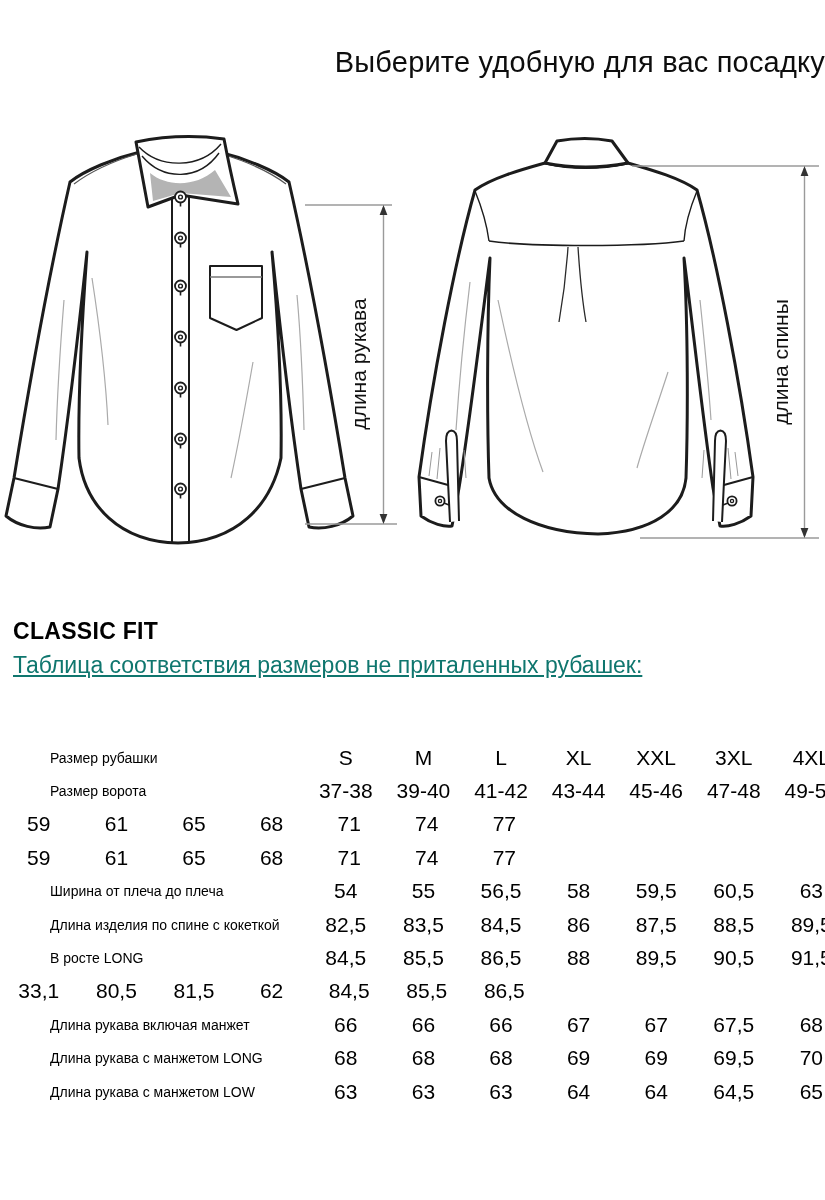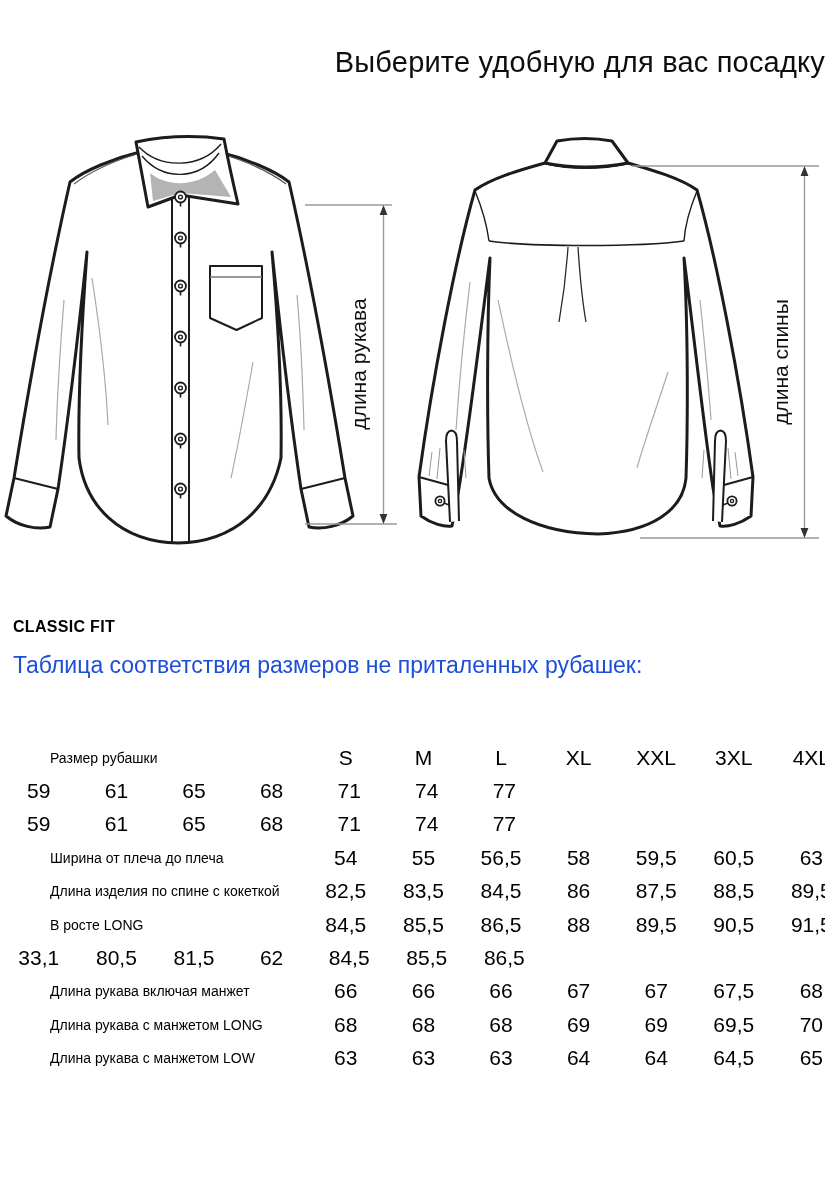--- a/index.html
+++ b/index.html
@@ -2,23 +2,23 @@
 <html><head>
 <meta charset="utf-8">
 <style>
   html,body{margin:0;padding:0;background:#fff;}
   #page{position:relative;width:825px;height:1200px;background:#fff;overflow:hidden;
         font-family:"Liberation Sans",sans-serif;color:#000;}
   .page-title{position:absolute;top:46px;left:0;width:825px;text-align:right;
         font-size:29px;font-weight:400;letter-spacing:0.2px;color:#0d0d0d;}
   #figure{position:absolute;top:120px;left:0;}
   .dim-label{font-family:"Liberation Sans",sans-serif;font-size:21px;fill:#111;}
-  .fit-heading{position:absolute;left:13px;top:618px;font-size:16px;font-weight:bold;
+  .fit-heading{position:absolute;left:13px;top:618px;font-size:23px;font-weight:bold;
         letter-spacing:0.3px;color:#000;}
-  .table-caption{position:absolute;left:13px;top:652px;font-size:23px;color:#1d4ed8;}
+  .table-caption{position:absolute;left:13px;top:652px;font-size:23px;color:#0f766e;text-decoration:underline;}
   #size-table{position:absolute;left:0;top:741px;width:825px;}
   .trow{display:flex;height:33.4px;align-items:center;}
   .tlabel{box-sizing:border-box;width:279px;padding-left:22px;flex:none;
         font-size:14px;white-space:nowrap;overflow:visible;margin-left:28px;}
   .tcell{width:77.6px;flex:none;text-align:center;font-size:21px;}
 </style>
 </head>
 <body>
 
 <div id="page">
@@ -166,20 +166,30 @@
         <div class="tlabel">Размер рубашки</div>
         <div class="tcell">S</div>
         <div class="tcell">M</div>
         <div class="tcell">L</div>
         <div class="tcell">XL</div>
         <div class="tcell">XXL</div>
         <div class="tcell">3XL</div>
         <div class="tcell">4XL</div>
       </div>
       <div class="trow">
+        <div class="tlabel">Размер ворота</div>
+        <div class="tcell">37-38</div>
+        <div class="tcell">39-40</div>
+        <div class="tcell">41-42</div>
+        <div class="tcell">43-44</div>
+        <div class="tcell">45-46</div>
+        <div class="tcell">47-48</div>
+        <div class="tcell">49-50</div>
+      </div>
+      <div class="trow">
         <div class="tcell">59</div>
         <div class="tcell">61</div>
         <div class="tcell">65</div>
         <div class="tcell">68</div>
         <div class="tcell">71</div>
         <div class="tcell">74</div>
         <div class="tcell">77</div>
       </div>
       <div class="trow">
         <div class="tcell">59</div>

